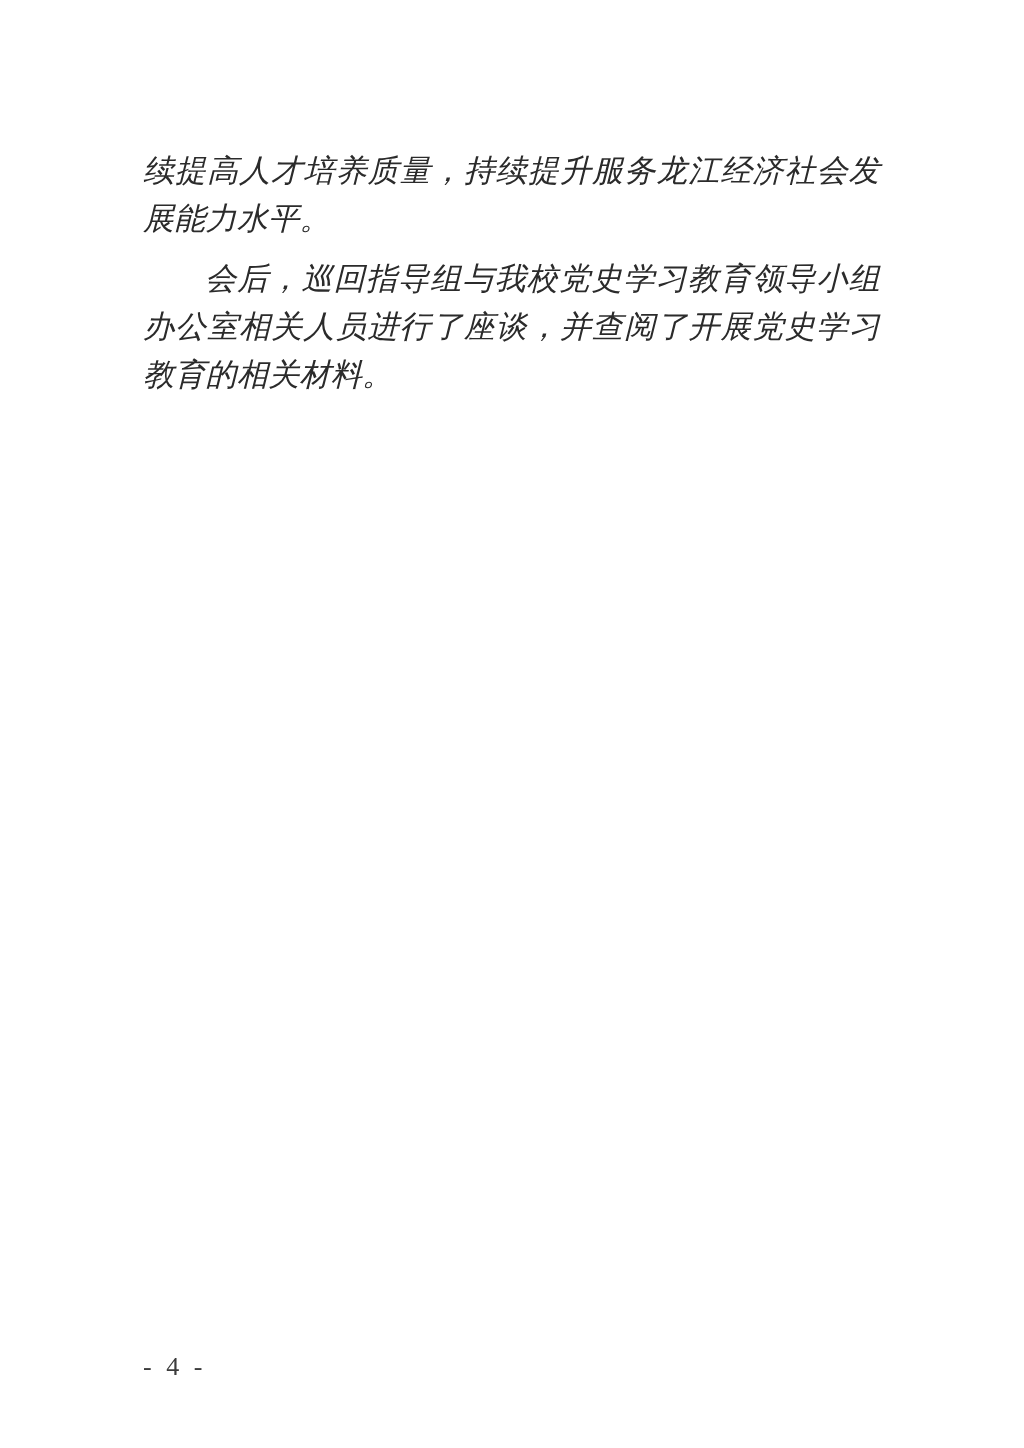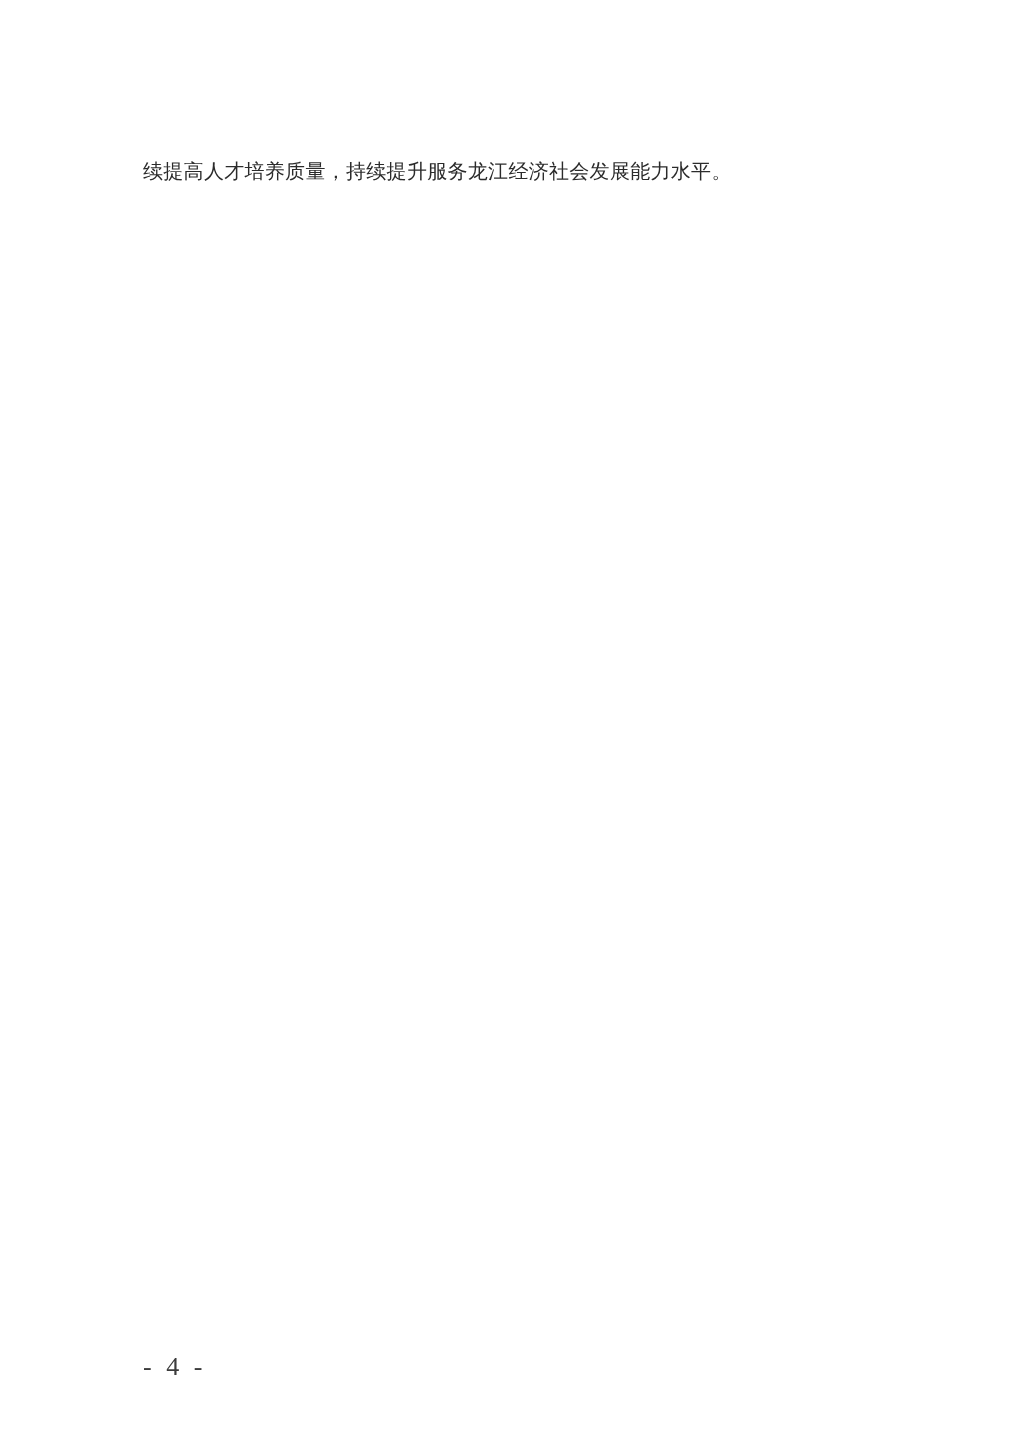--- a/index.html
+++ b/index.html
@@ -15,24 +15,25 @@
     overflow: hidden;
     font-family: "Liberation Serif", serif;
   }
   .doc-body {
     position: absolute;
     top: 0;
     left: 143px;
     width: 737px;
     padding-top: 147px;
     color: #2b2b2b;
-    font-size: 20px;
+    font-size: 31px;
     line-height: 48px;
     text-align: justify;
     letter-spacing: 0.3px;
+    font-style: italic;
   }
   .doc-body p {
     margin: 0;
   }
   .doc-body p.indented {
     margin-top: 12px;
     text-indent: 2em;
   }
   .page-footer {
     position: absolute;
@@ -45,17 +46,18 @@
     white-space: pre;
   }
 </style>
 </head>
 <body>
 
 <div class="page">
 
   <div class="doc-body">
     <p>续提高人才培养质量，持续提升服务龙江经济社会发展能力水平。</p>
+    <p class="indented">会后，巡回指导组与我校党史学习教育领导小组办公室相关人员进行了座谈，并查阅了开展党史学习教育的相关材料。</p>
   </div>
 
   <div class="page-footer">- 4 -</div>
 
 </div>
 
 </body></html>

